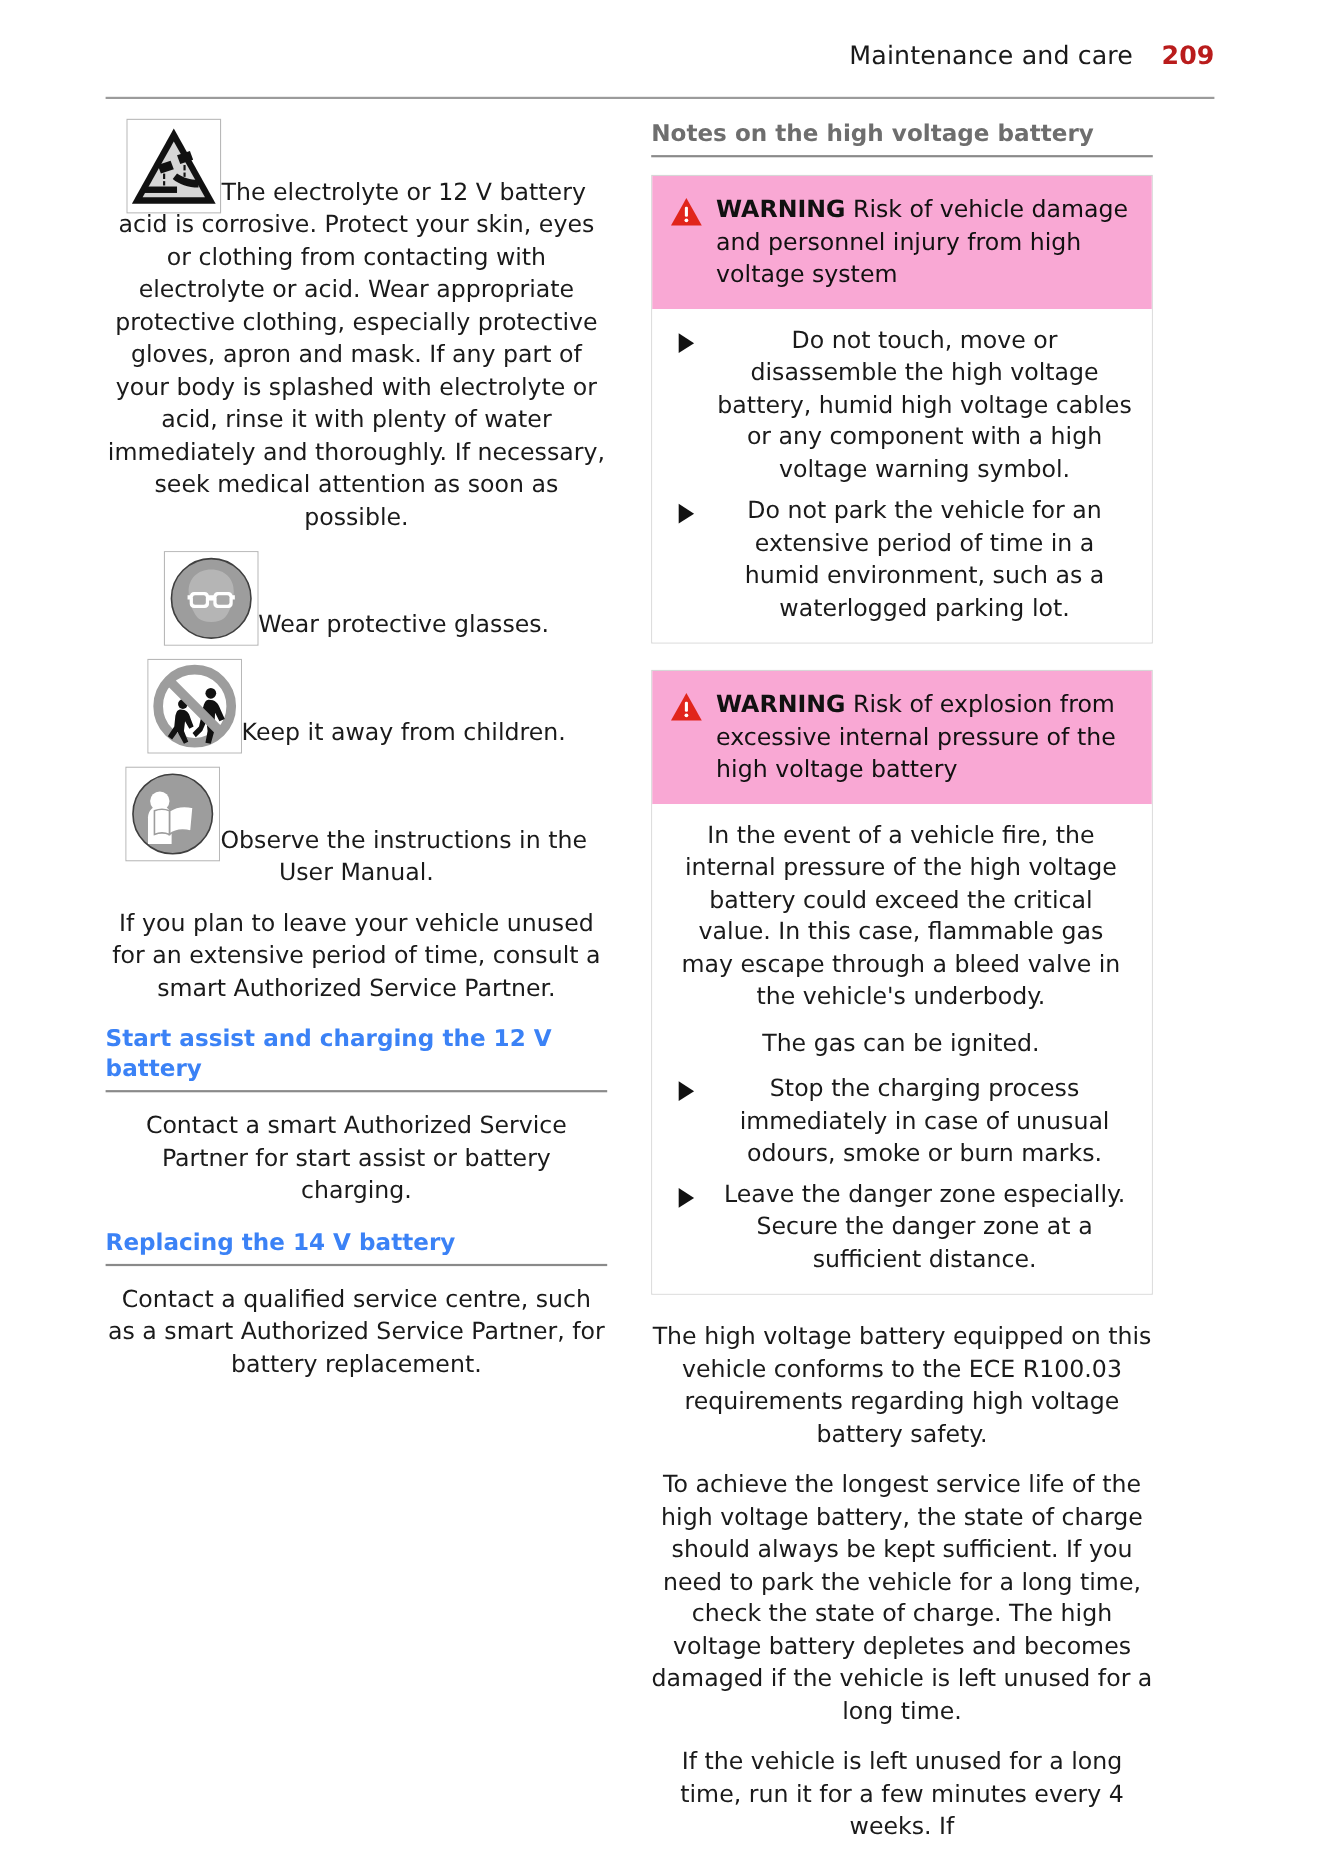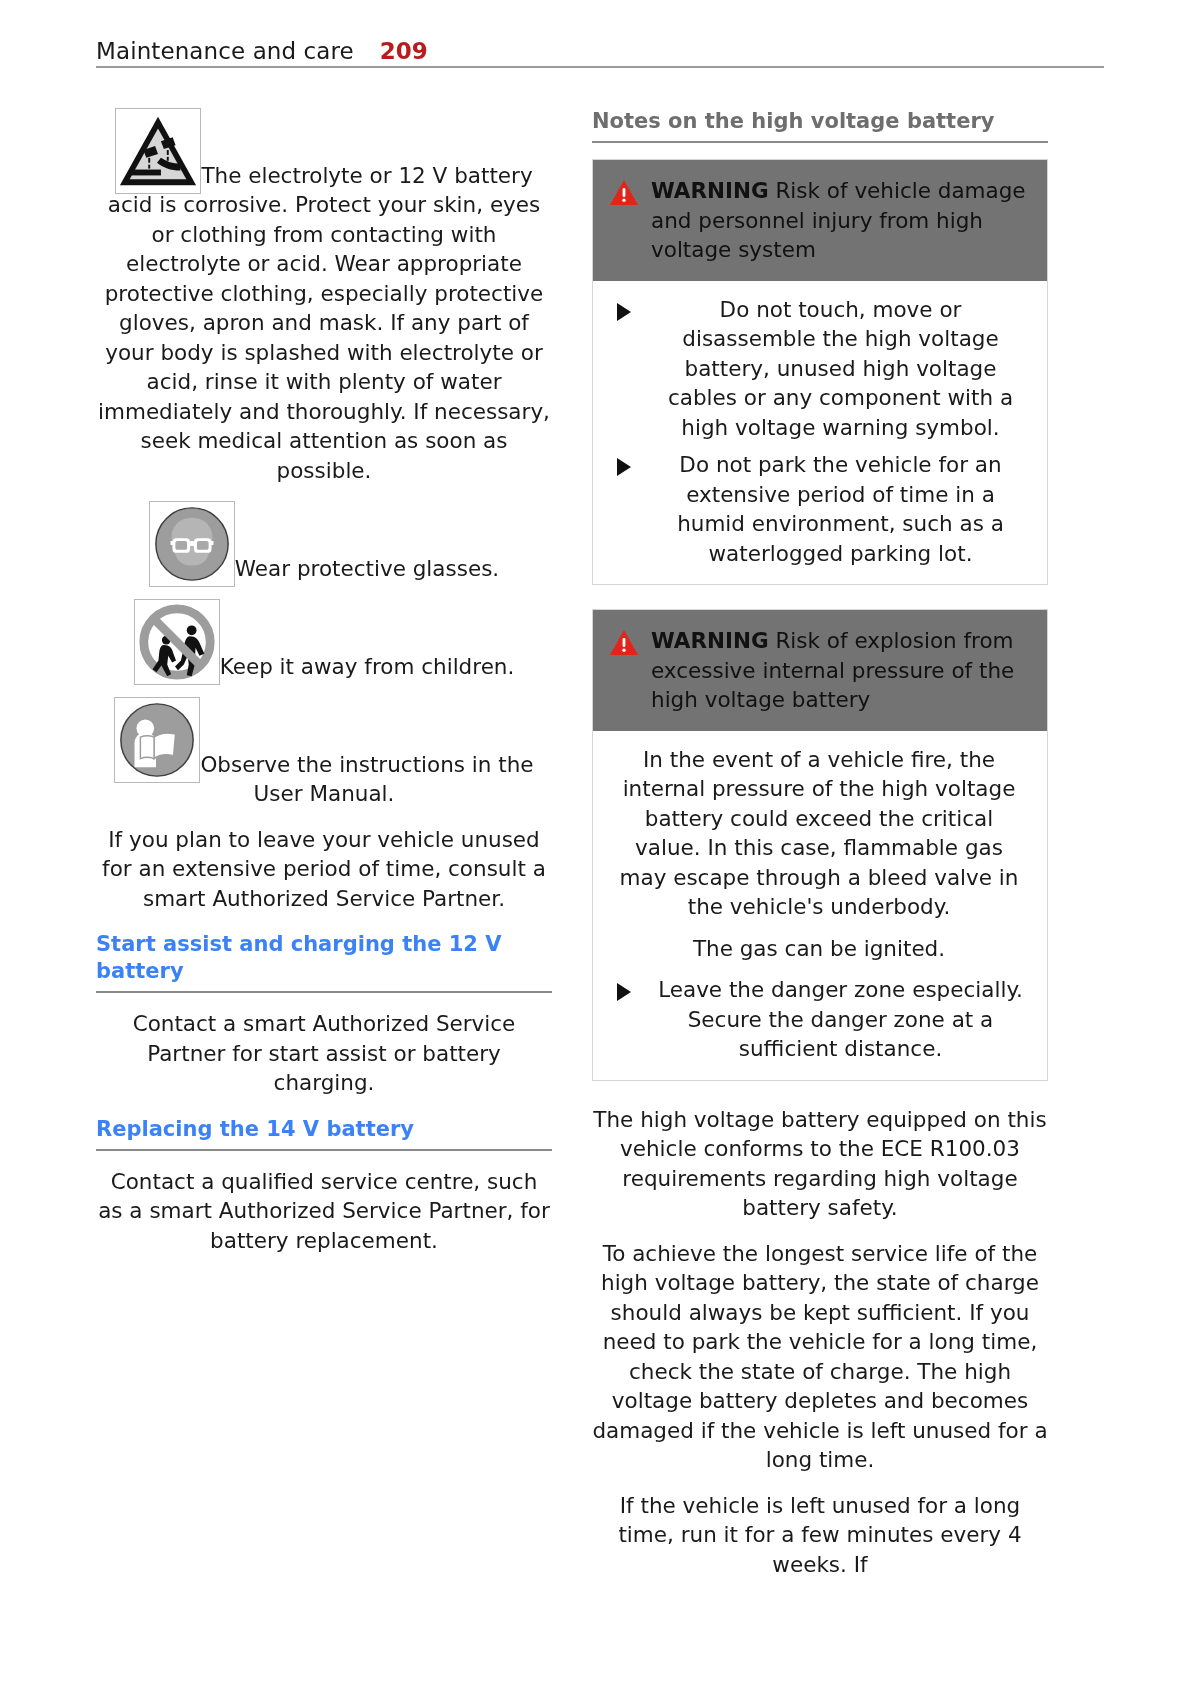--- a/index.html
+++ b/index.html
@@ -22,24 +22,24 @@
   
   .header {
     position: absolute;
     top: 38px;
     left: 96px;
     right: 96px;
     height: 46px;
   }
   .header-inner {
     display: flex;
-    justify-content: flex-start;
+    justify-content: flex-end;
     align-items: baseline;
     gap: 26px;
-    padding-bottom: 2px;
+    padding-bottom: 24px;
     border-bottom: 2px solid #9b9b9b;
   }
   .header-title {
     font-size: 23px;
     color: #1a1a1a;
     letter-spacing: 0.1px;
   }
   .header-page {
     font-size: 23px;
     font-weight: bold;
@@ -103,21 +103,21 @@
     margin: 0 0 0 0;
   }
 
   
   .warnbox {
     border: 1px solid #d6d6d6;
     background: #ffffff;
     margin-bottom: 24px;
   }
   .warn-head {
-    background: #737373;
+    background: #f9a8d4;
     padding: 16px 18px 16px 16px;
     display: flex;
     gap: 12px;
     align-items: flex-start;
   }
   .warn-tri {
     flex: 0 0 auto;
     width: 30px;
     height: 30px;
     margin-top: 2px;
@@ -256,41 +256,42 @@
             <svg viewBox="0 0 30 30" width="30" height="30">
               <path d="M15 2 L29 27 L1 27 Z" fill="#e1251b"></path>
               <rect x="13.6" y="10" width="2.8" height="9" rx="1.2" fill="#ffffff"></rect>
               <circle cx="15" cy="22.3" r="1.7" fill="#ffffff"></circle>
             </svg>
           </span>
           <span class="warn-text"><b>WARNING</b> <span>Risk of vehicle damage and personnel injury from high voltage system</span></span>
         </div>
         <div class="warn-body">
           <ul class="steps">
-            <li><span class="bullet-tri"></span><span>Do not touch, move or disassemble the high voltage battery, unused high voltage cables or any component with a high voltage warning symbol.</span></li>
+            <li><span class="bullet-tri"></span><span>Do not touch, move or disassemble the high voltage battery, humid high voltage cables or any component with a high voltage warning symbol.</span></li>
             <li><span class="bullet-tri"></span><span>Do not park the vehicle for an extensive period of time in a humid environment, such as a waterlogged parking lot.</span></li>
           </ul>
         </div>
       </div>
 
       <div class="warnbox">
         <div class="warn-head">
           <span class="warn-tri">
             <svg viewBox="0 0 30 30" width="30" height="30">
               <path d="M15 2 L29 27 L1 27 Z" fill="#e1251b"></path>
               <rect x="13.6" y="10" width="2.8" height="9" rx="1.2" fill="#ffffff"></rect>
               <circle cx="15" cy="22.3" r="1.7" fill="#ffffff"></circle>
             </svg>
           </span>
           <span class="warn-text"><b>WARNING</b> <span>Risk of explosion from excessive internal pressure of the high voltage battery</span></span>
         </div>
         <div class="warn-body">
           <p class="para">In the event of a vehicle fire, the internal pressure of the high voltage battery could exceed the critical value. In this case, flammable gas may escape through a bleed valve in the vehicle's underbody.</p>
           <p class="para">The gas can be ignited.</p>
           <ul class="steps">
+            <li><span class="bullet-tri"></span><span>Stop the charging process immediately in case of unusual odours, smoke or burn marks.</span></li>
             <li><span class="bullet-tri"></span><span>Leave the danger zone especially. Secure the danger zone at a sufficient distance.</span></li>
           </ul>
         </div>
       </div>
 
       <p class="para">The high voltage battery equipped on this vehicle conforms to the ECE R100.03 requirements regarding high voltage battery safety.</p>
       <p class="para">To achieve the longest service life of the high voltage battery, the state of charge should always be kept sufficient. If you need to park the vehicle for a long time, check the state of charge. The high voltage battery depletes and becomes damaged if the vehicle is left unused for a long time.</p>
       <p class="para">If the vehicle is left unused for a long time, run it for a few minutes every 4 weeks. If</p>
 
     </div>

